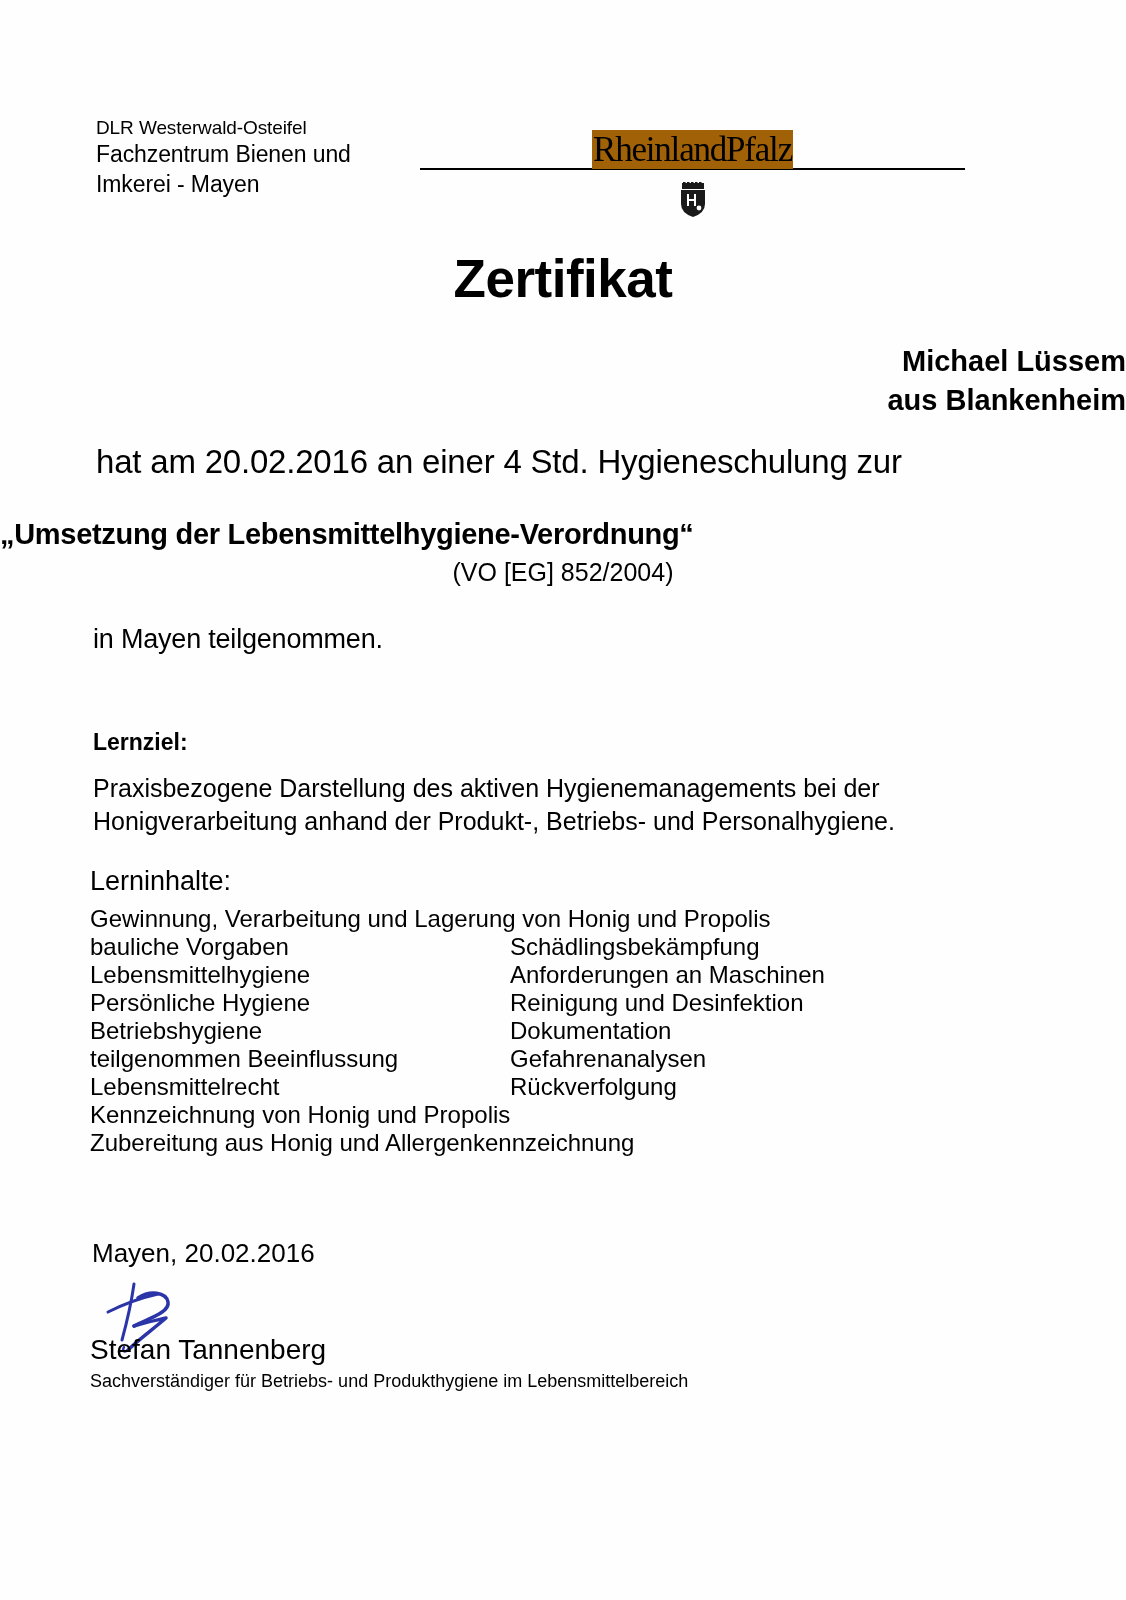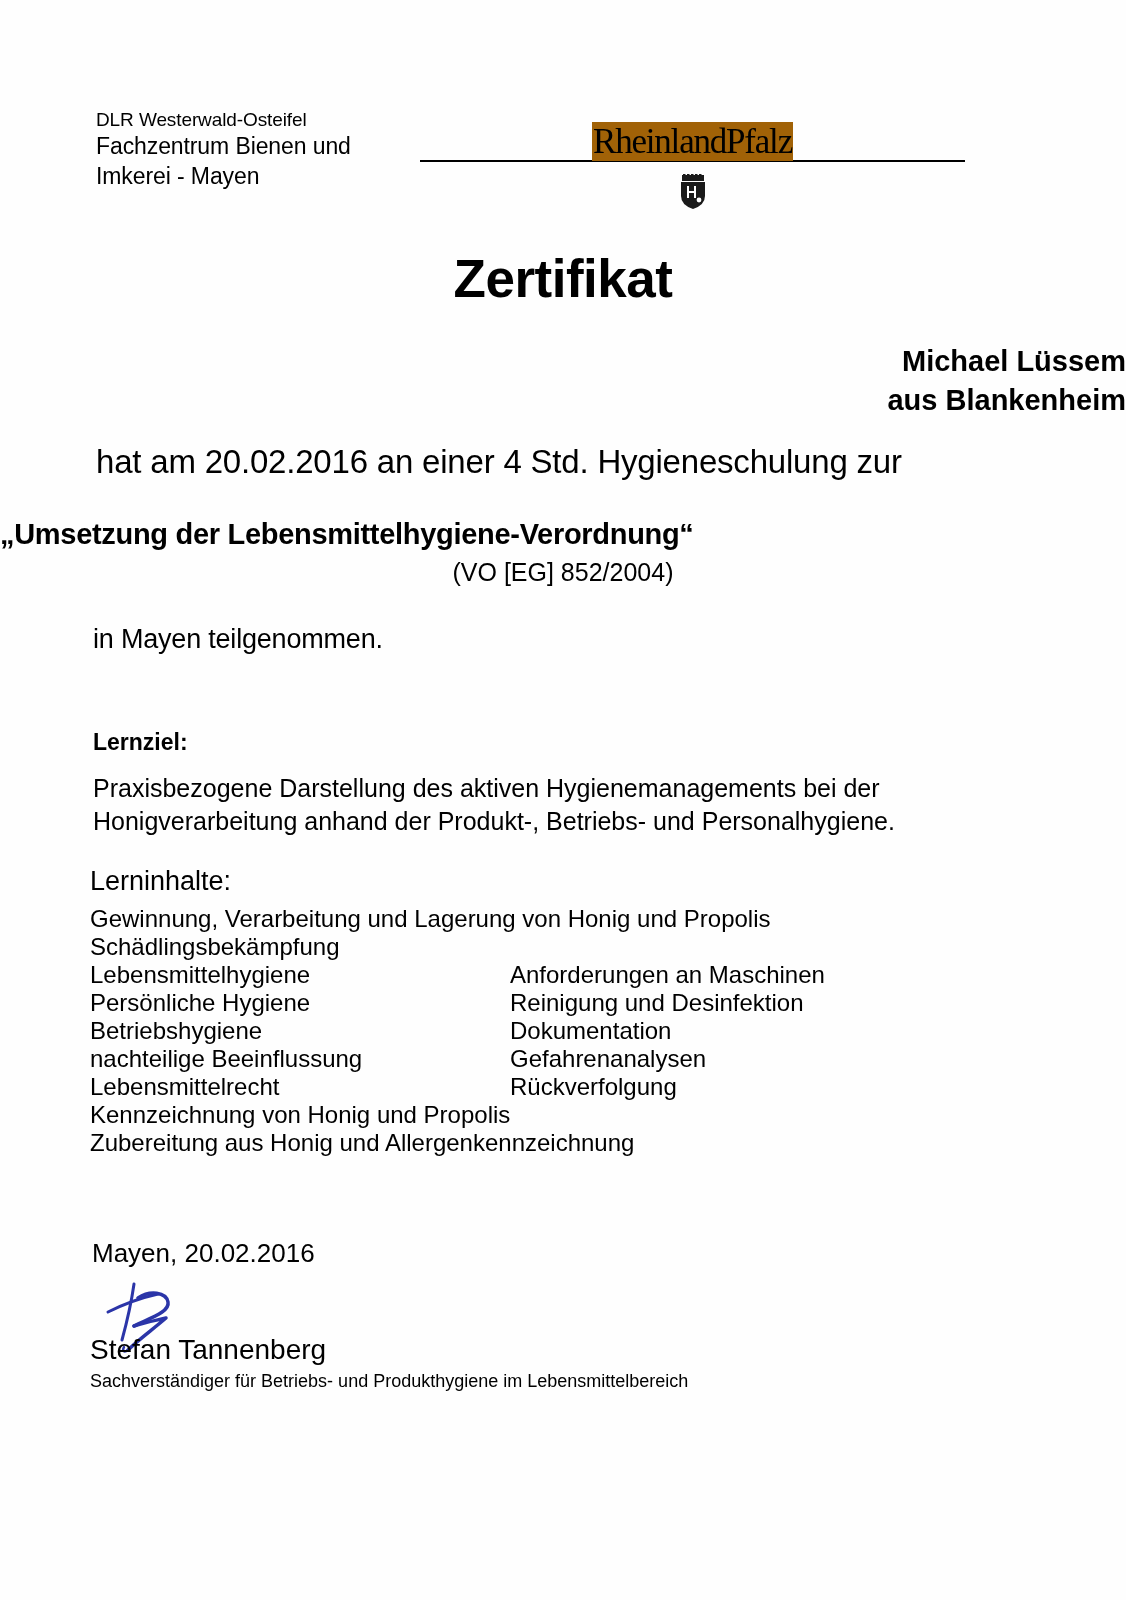--- a/index.html
+++ b/index.html
@@ -19,21 +19,21 @@
 
   .page {
     position: absolute;
     inset: 0;
     background: #fefefe;
   }
 
   
   .header {
     position: absolute;
-    top: 108px;
+    top: 116px;
     left: 0;
     right: 0;
     height: 110px;
   }
   .org-block {
     position: absolute;
     left: 96px;
     top: 0;
     line-height: 1.28;
   }
@@ -267,36 +267,37 @@
 
   <div class="goal-heading">Lernziel:</div>
   <div class="goal-body">Praxisbezogene Darstellung des aktiven Hygienemanagements bei der Honigverarbeitung anhand der Produkt-, Betriebs- und Personalhygiene.</div>
 
   <div class="contents-heading">Lerninhalte:</div>
 
   <div class="contents-list">
     <div class="c-full">Gewinnung, Verarbeitung und Lagerung von Honig und Propolis</div>
 
     <div class="c-row">
+      <div class="c-left">bauliche Vorgaben</div>
       <div class="c-right">Schädlingsbekämpfung</div>
     </div>
     <div class="c-row">
       <div class="c-left">Lebensmittelhygiene</div>
       <div class="c-right">Anforderungen an Maschinen</div>
     </div>
     <div class="c-row">
       <div class="c-left">Persönliche Hygiene</div>
       <div class="c-right">Reinigung und Desinfektion</div>
     </div>
     <div class="c-row">
       <div class="c-left">Betriebshygiene</div>
       <div class="c-right">Dokumentation</div>
     </div>
     <div class="c-row">
-      <div class="c-left">nachteilige Beeinflussung</div>
+      <div class="c-left">teilgenommen Beeinflussung</div>
       <div class="c-right">Gefahrenanalysen</div>
     </div>
     <div class="c-row">
       <div class="c-left">Lebensmittelrecht</div>
       <div class="c-right">Rückverfolgung</div>
     </div>
 
     <div class="c-full">Kennzeichnung von Honig und Propolis</div>
     <div class="c-full">Zubereitung aus Honig und Allergenkennzeichnung</div>
   </div>

